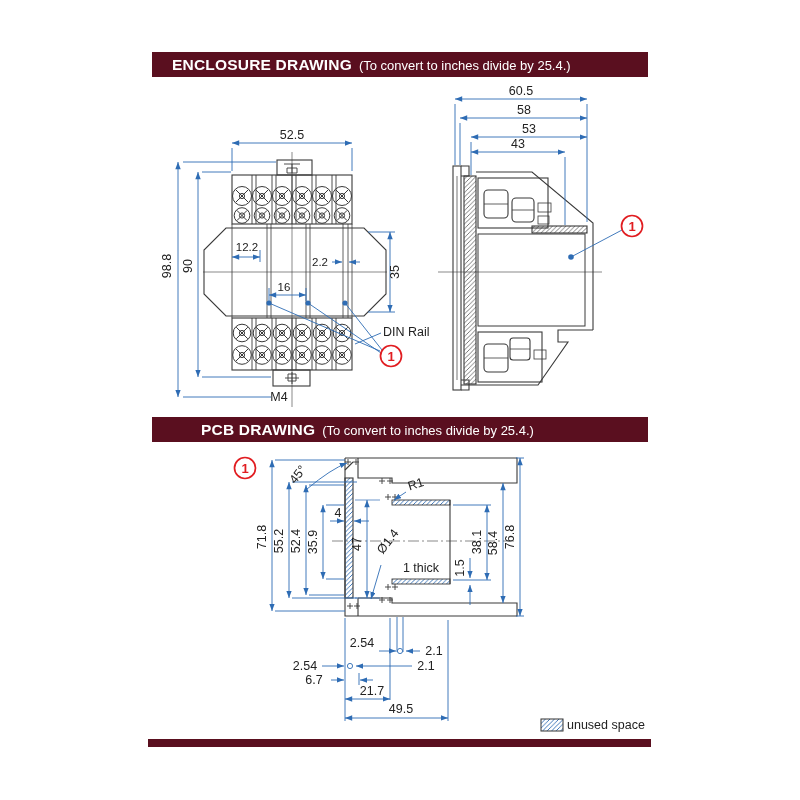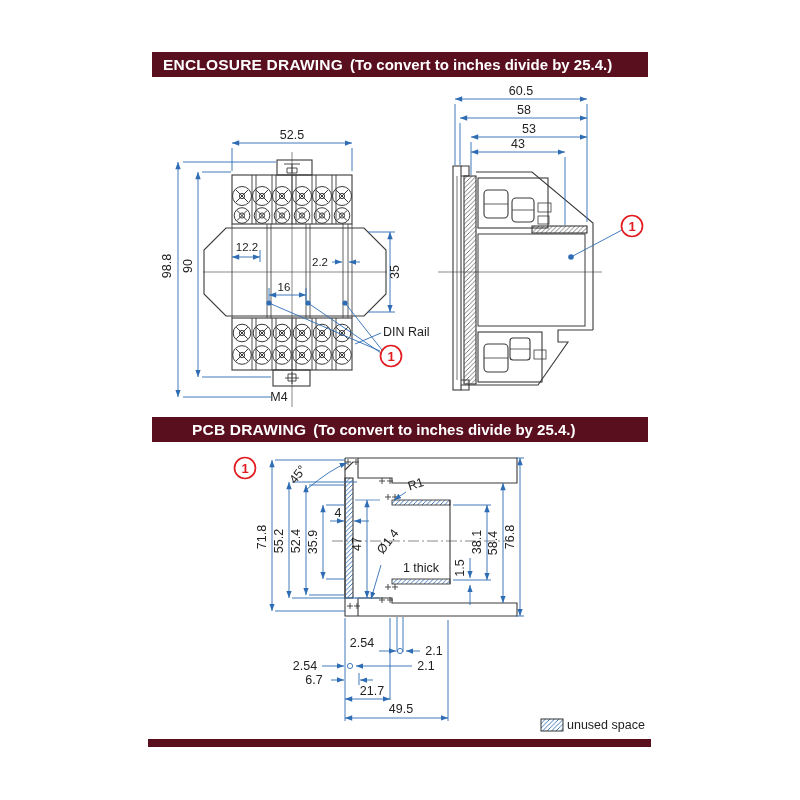--- a/index.html
+++ b/index.html
@@ -1,20 +1,20 @@
 <!DOCTYPE html>
 <html><head>
 <meta charset="utf-8">
 <style>
   html,body{margin:0;padding:0;background:#ffffff;}
   #page{position:relative;width:800px;height:800px;background:#fff;font-family:"Liberation Sans",sans-serif;overflow:hidden;}
   .hdr{position:absolute;left:152px;width:496px;height:25px;background:#5a0f1f;color:#fff;
        display:flex;align-items:baseline;padding:0 0 0 11px;box-sizing:border-box;white-space:nowrap;}
-  .hdr .t{font-size:15.5px;font-weight:bold;letter-spacing:.2px;line-height:25px;}
-  .hdr .s{font-size:15px;font-weight:bold;margin-left:7px;}
+  .hdr .t{font-size:15.5px;font-weight:bold;letter-spacing:.2px;line-height:25px;margin-left:9px;}
+  .hdr .s{font-size:13px;font-weight:normal;margin-left:7px;}
   #hdr-enclosure{top:52px;}
   #hdr-pcb{top:417px;padding-left:40px;}
   #bottom-bar{position:absolute;left:148px;top:739px;width:503px;height:8px;background:#5a0f1f;}
   svg{position:absolute;left:0;top:0;}
   svg text{font-family:"Liberation Sans",sans-serif;fill:#222222;}
   .dimtxt{font-size:12.5px;}
   .dimtxt-sm{font-size:11.5px;}
   .callout-txt{font-size:13px;font-weight:bold;fill:#e11d21;}
   .lbl{font-size:12.5px;}
 </style>

